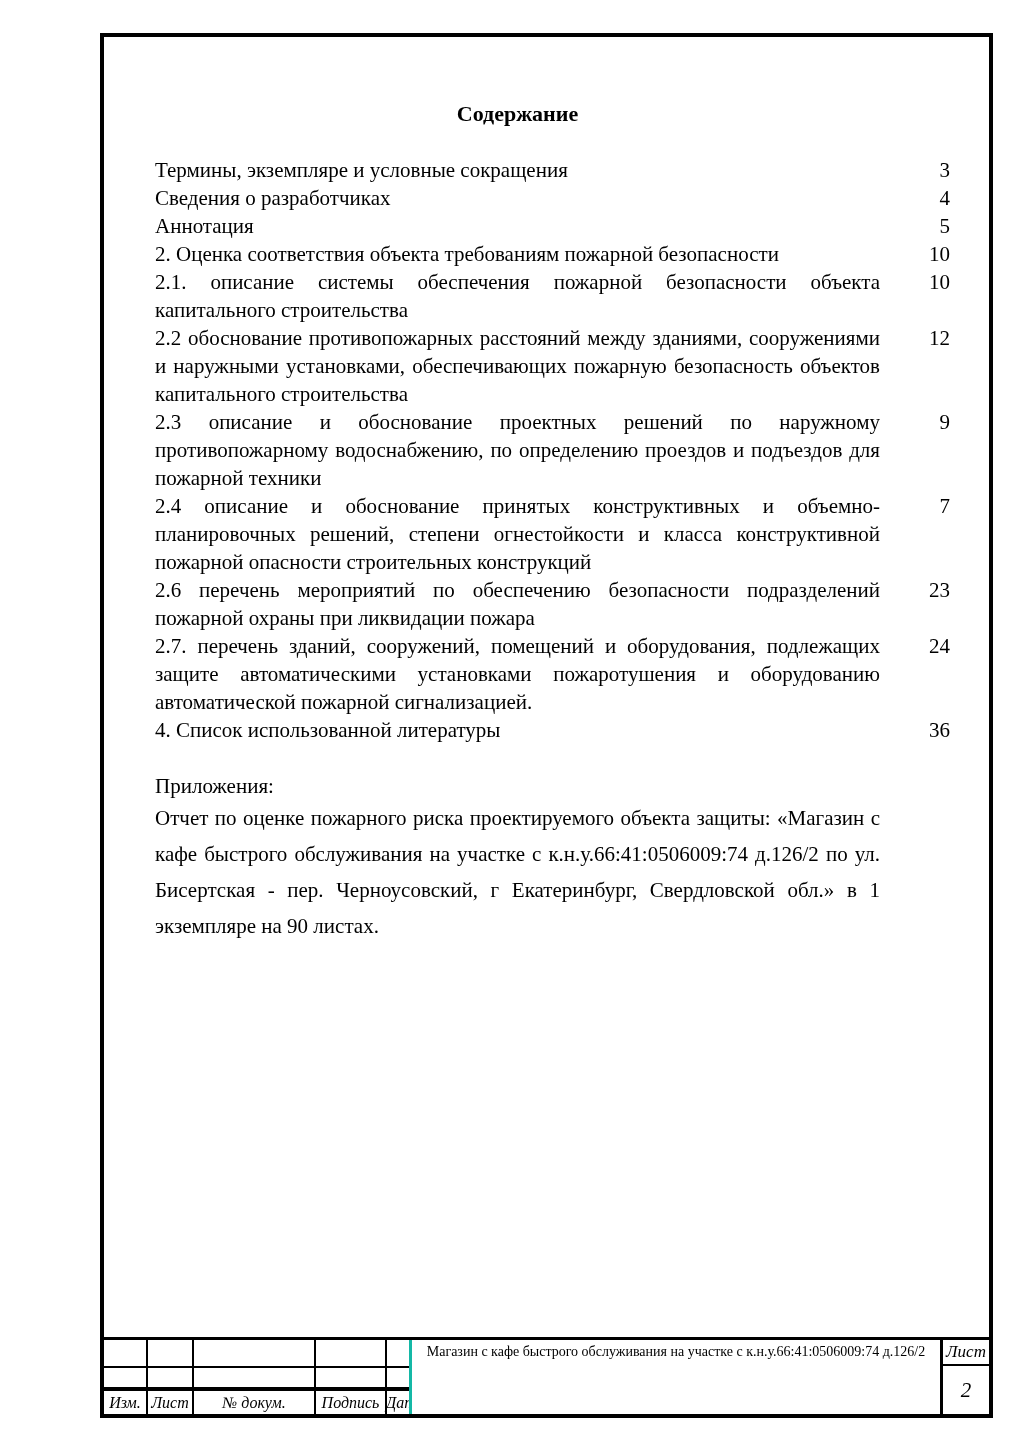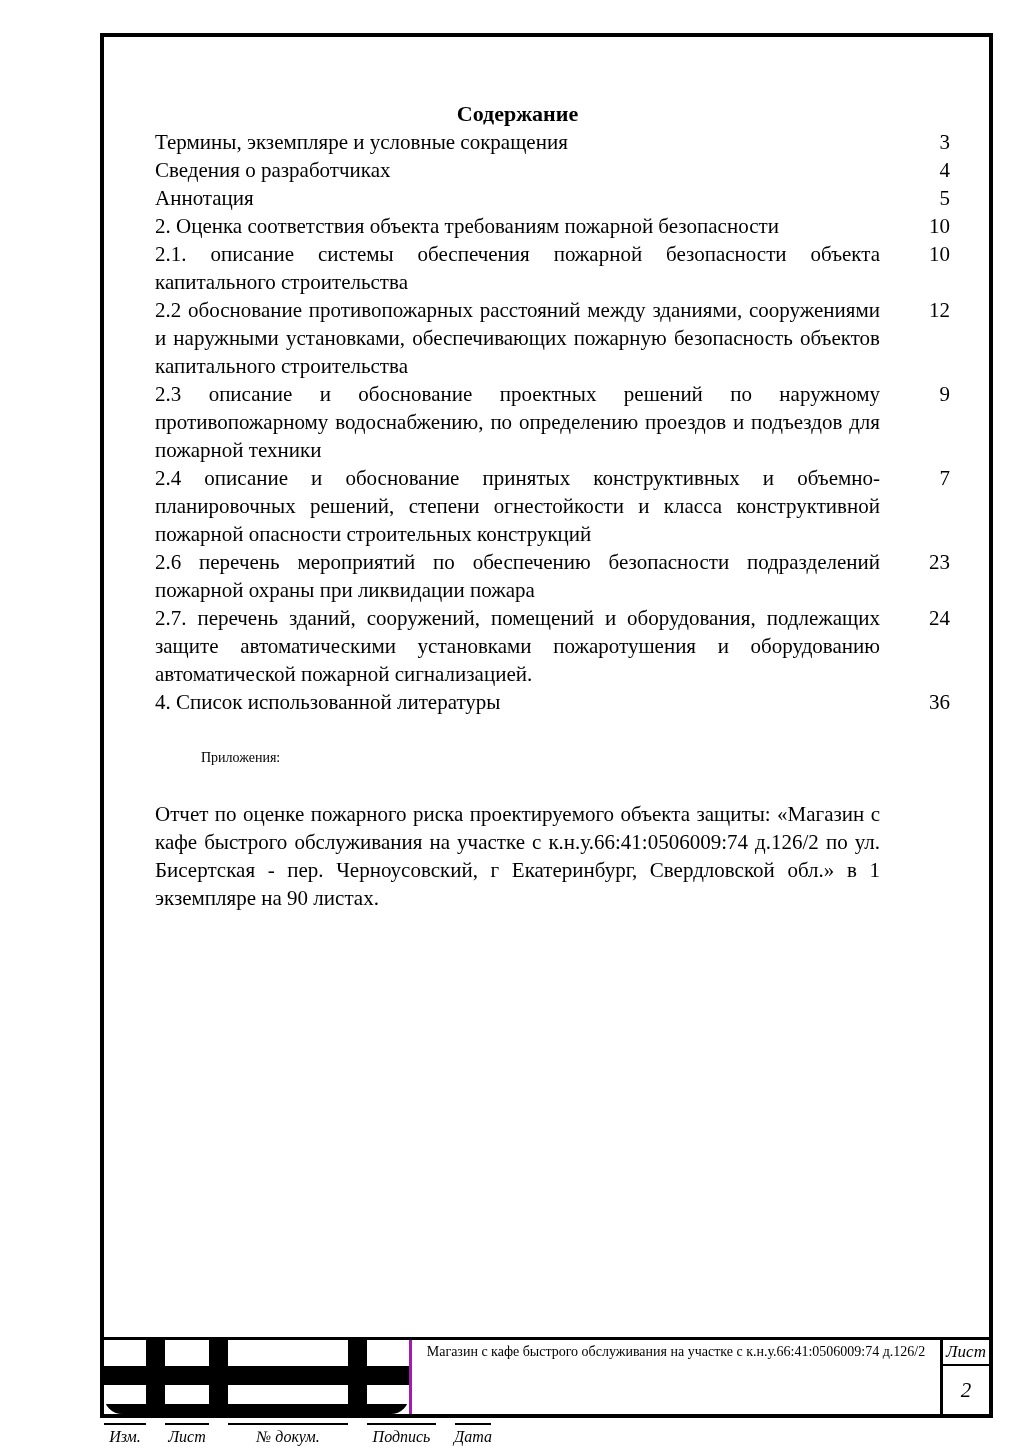--- a/index.html
+++ b/index.html
@@ -26,81 +26,80 @@
     left: 51px;
     top: 63px;
     width: 795px;
   }
   .page-title {
     width: 725px;
     text-align: center;
     font-weight: bold;
     font-size: 22px;
     line-height: 28px;
+    margin-bottom: 28px;
   }
   .toc-row { display: flex; align-items: flex-start; }
   .toc-text {
     width: 725px;
     text-align: justify;
     font-size: 21px;
     line-height: 28px;
   }
   .toc-page {
     flex: 1;
     text-align: right;
     font-size: 21px;
     line-height: 28px;
   }
   .appendices-heading {
     margin-top: 28px;
-    font-size: 14px;
-    line-height: 28px;
-    margin-left: 46px;
+    font-size: 21px;
+    line-height: 28px;
   }
   .appendix-paragraph {
-    margin-top: 28px;
     width: 725px;
     text-align: justify;
     font-size: 21px;
-    line-height: 28px;
+    line-height: 36px;
   }
   
   .title-block {
     position: absolute;
     left: 0;
     right: 0;
     bottom: 0;
     height: 77px;
     border-top: 3px solid #000000;
     display: flex;
     background: #ffffff;
   }
   .tb-left {
     display: grid;
     grid-template-columns: 42px 44px 120px 69px 36px;
     grid-template-rows: 26px 19px 25px;
-    gap: 19px;
+    gap: 2px;
     background: #000000;
     width: 305px;
     border-radius: 18px;
   }
   .tb-cell { background: #ffffff; }
   .tb-label {
     background: #ffffff;
     border-top: 2px solid #000000;
     display: flex;
     align-items: center;
     justify-content: center;
     font-style: italic;
     font-size: 16px;
     white-space: nowrap;
   }
   .tb-mid {
     flex: 1;
-    border-left: 3px solid #a21caf;
+    border-left: 3px solid #14b8a6;
     border-right: 3px solid #000000;
     background: #ffffff;
     text-align: center;
     padding-top: 3px;
     font-size: 14px;
     line-height: 18px;
     white-space: nowrap;
     overflow: hidden;
   }
   .tb-right { width: 46px; display: flex; flex-direction: column; }

